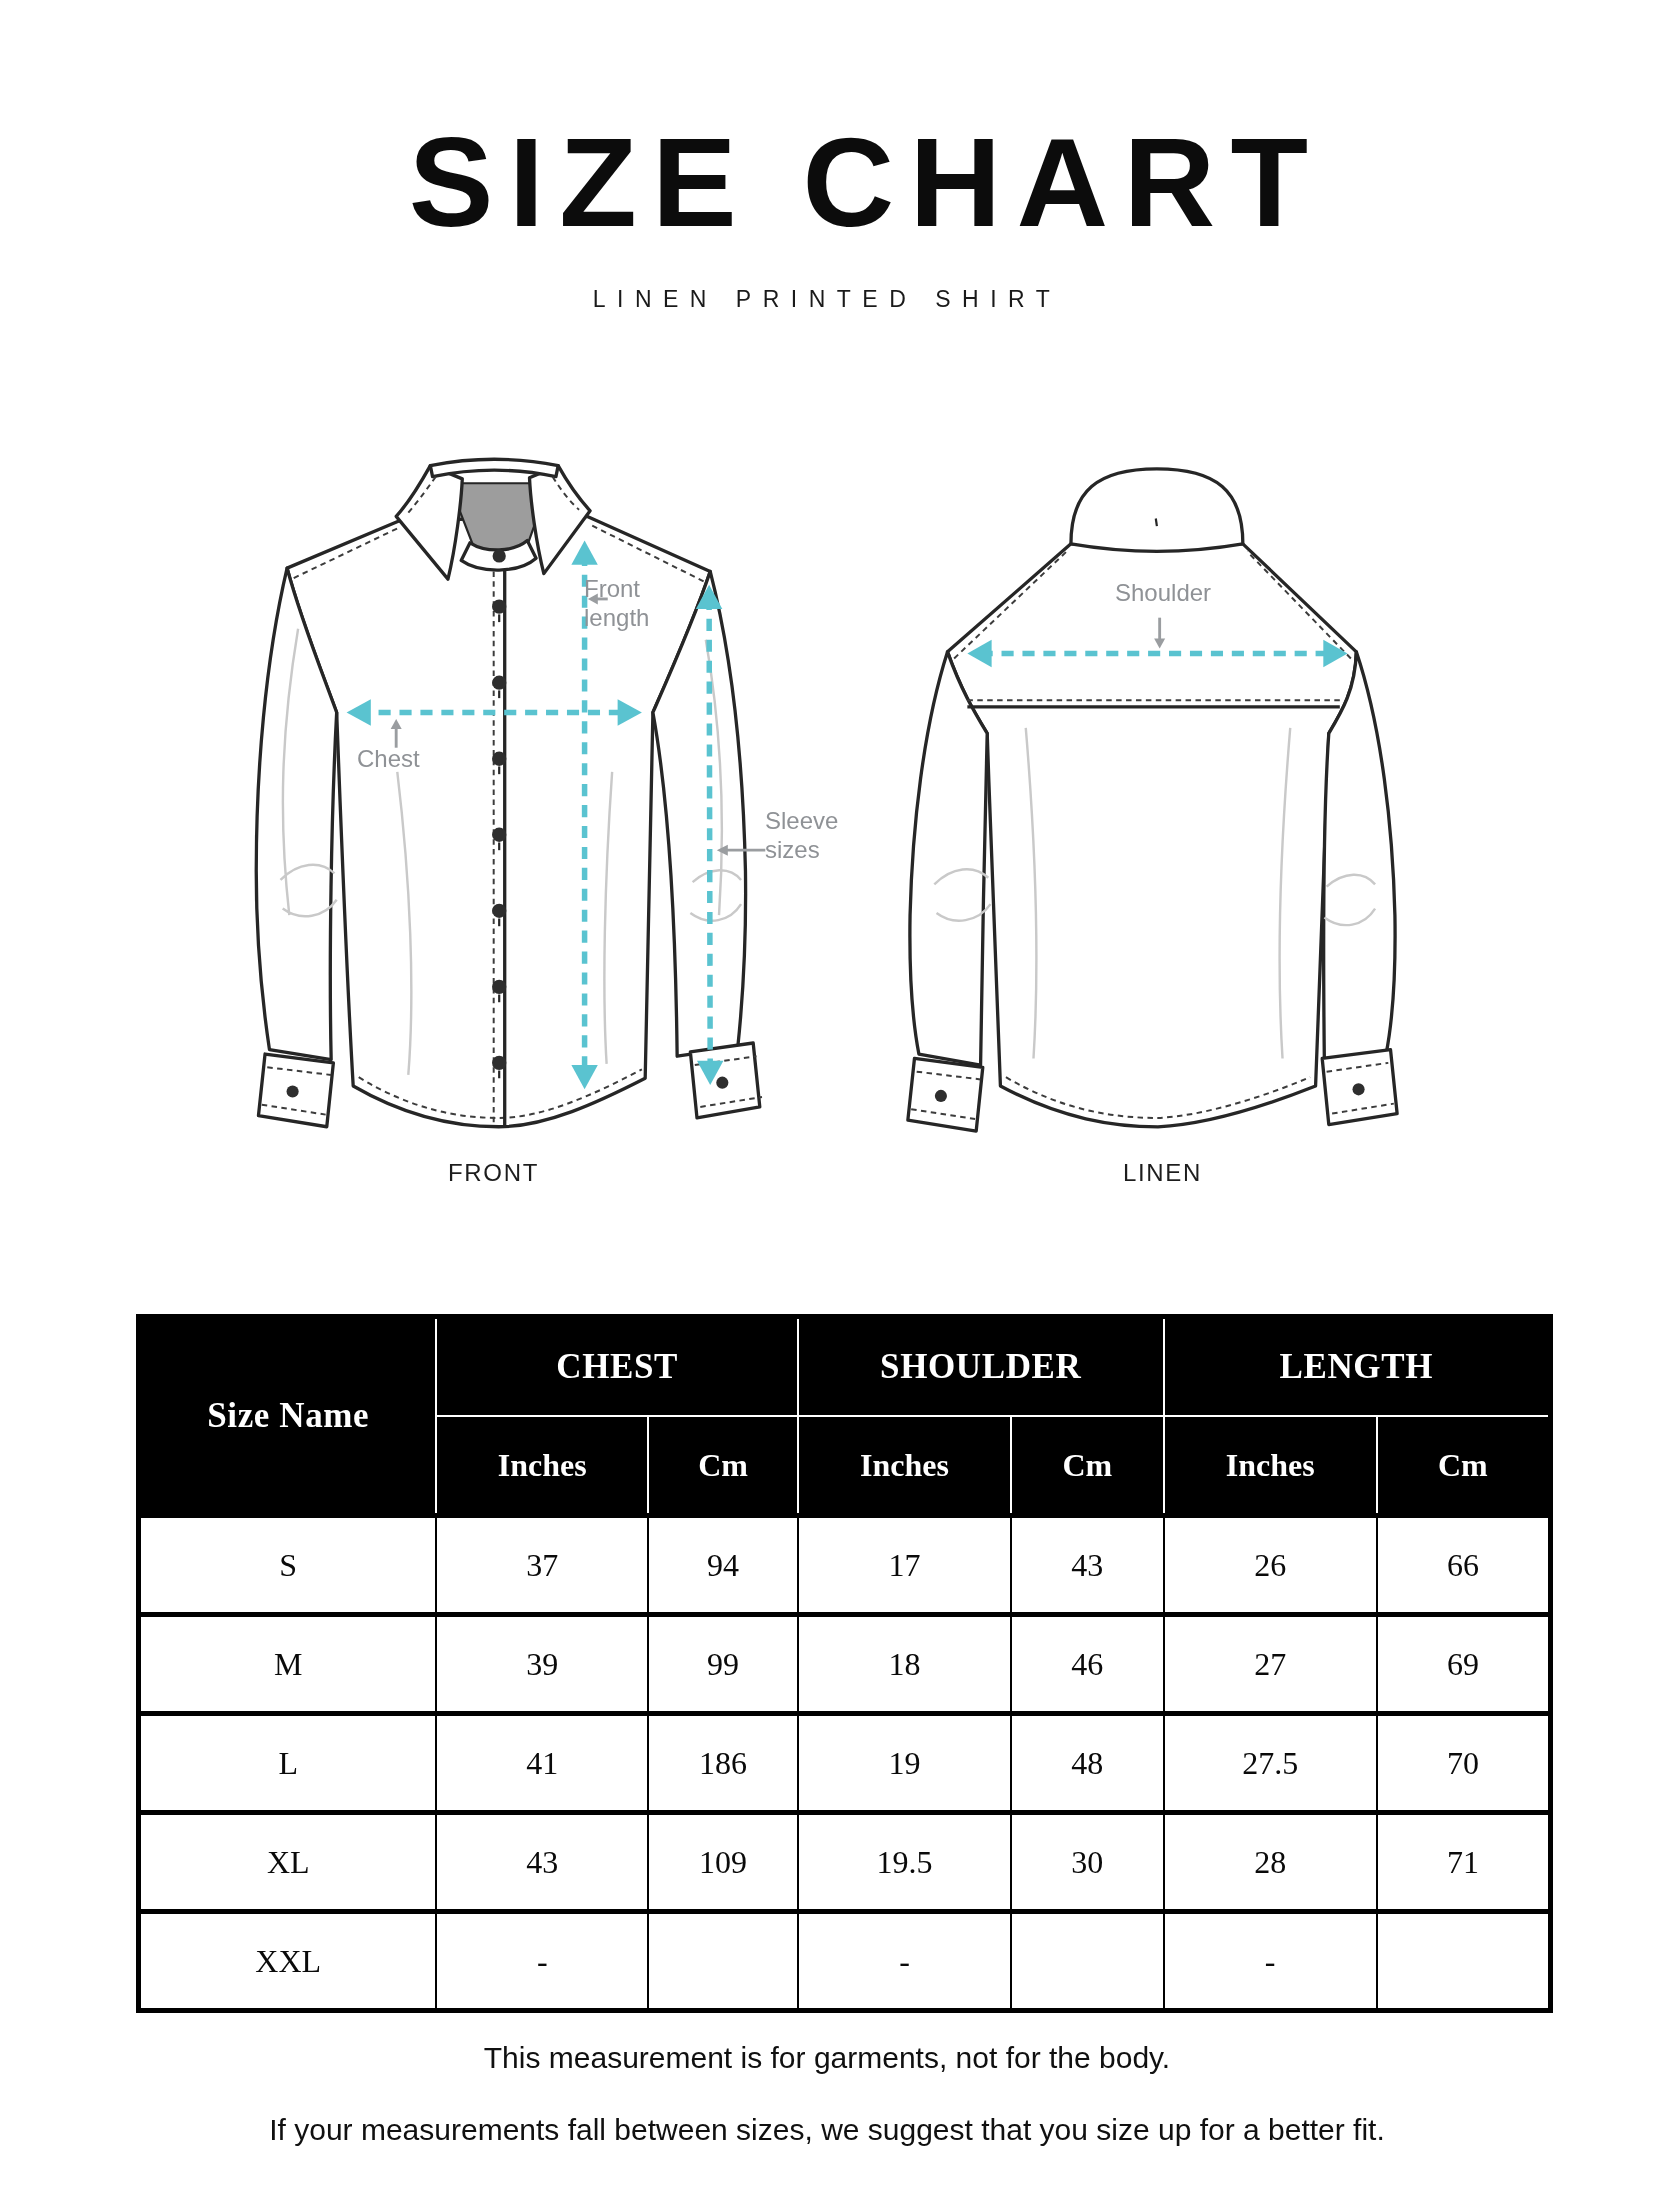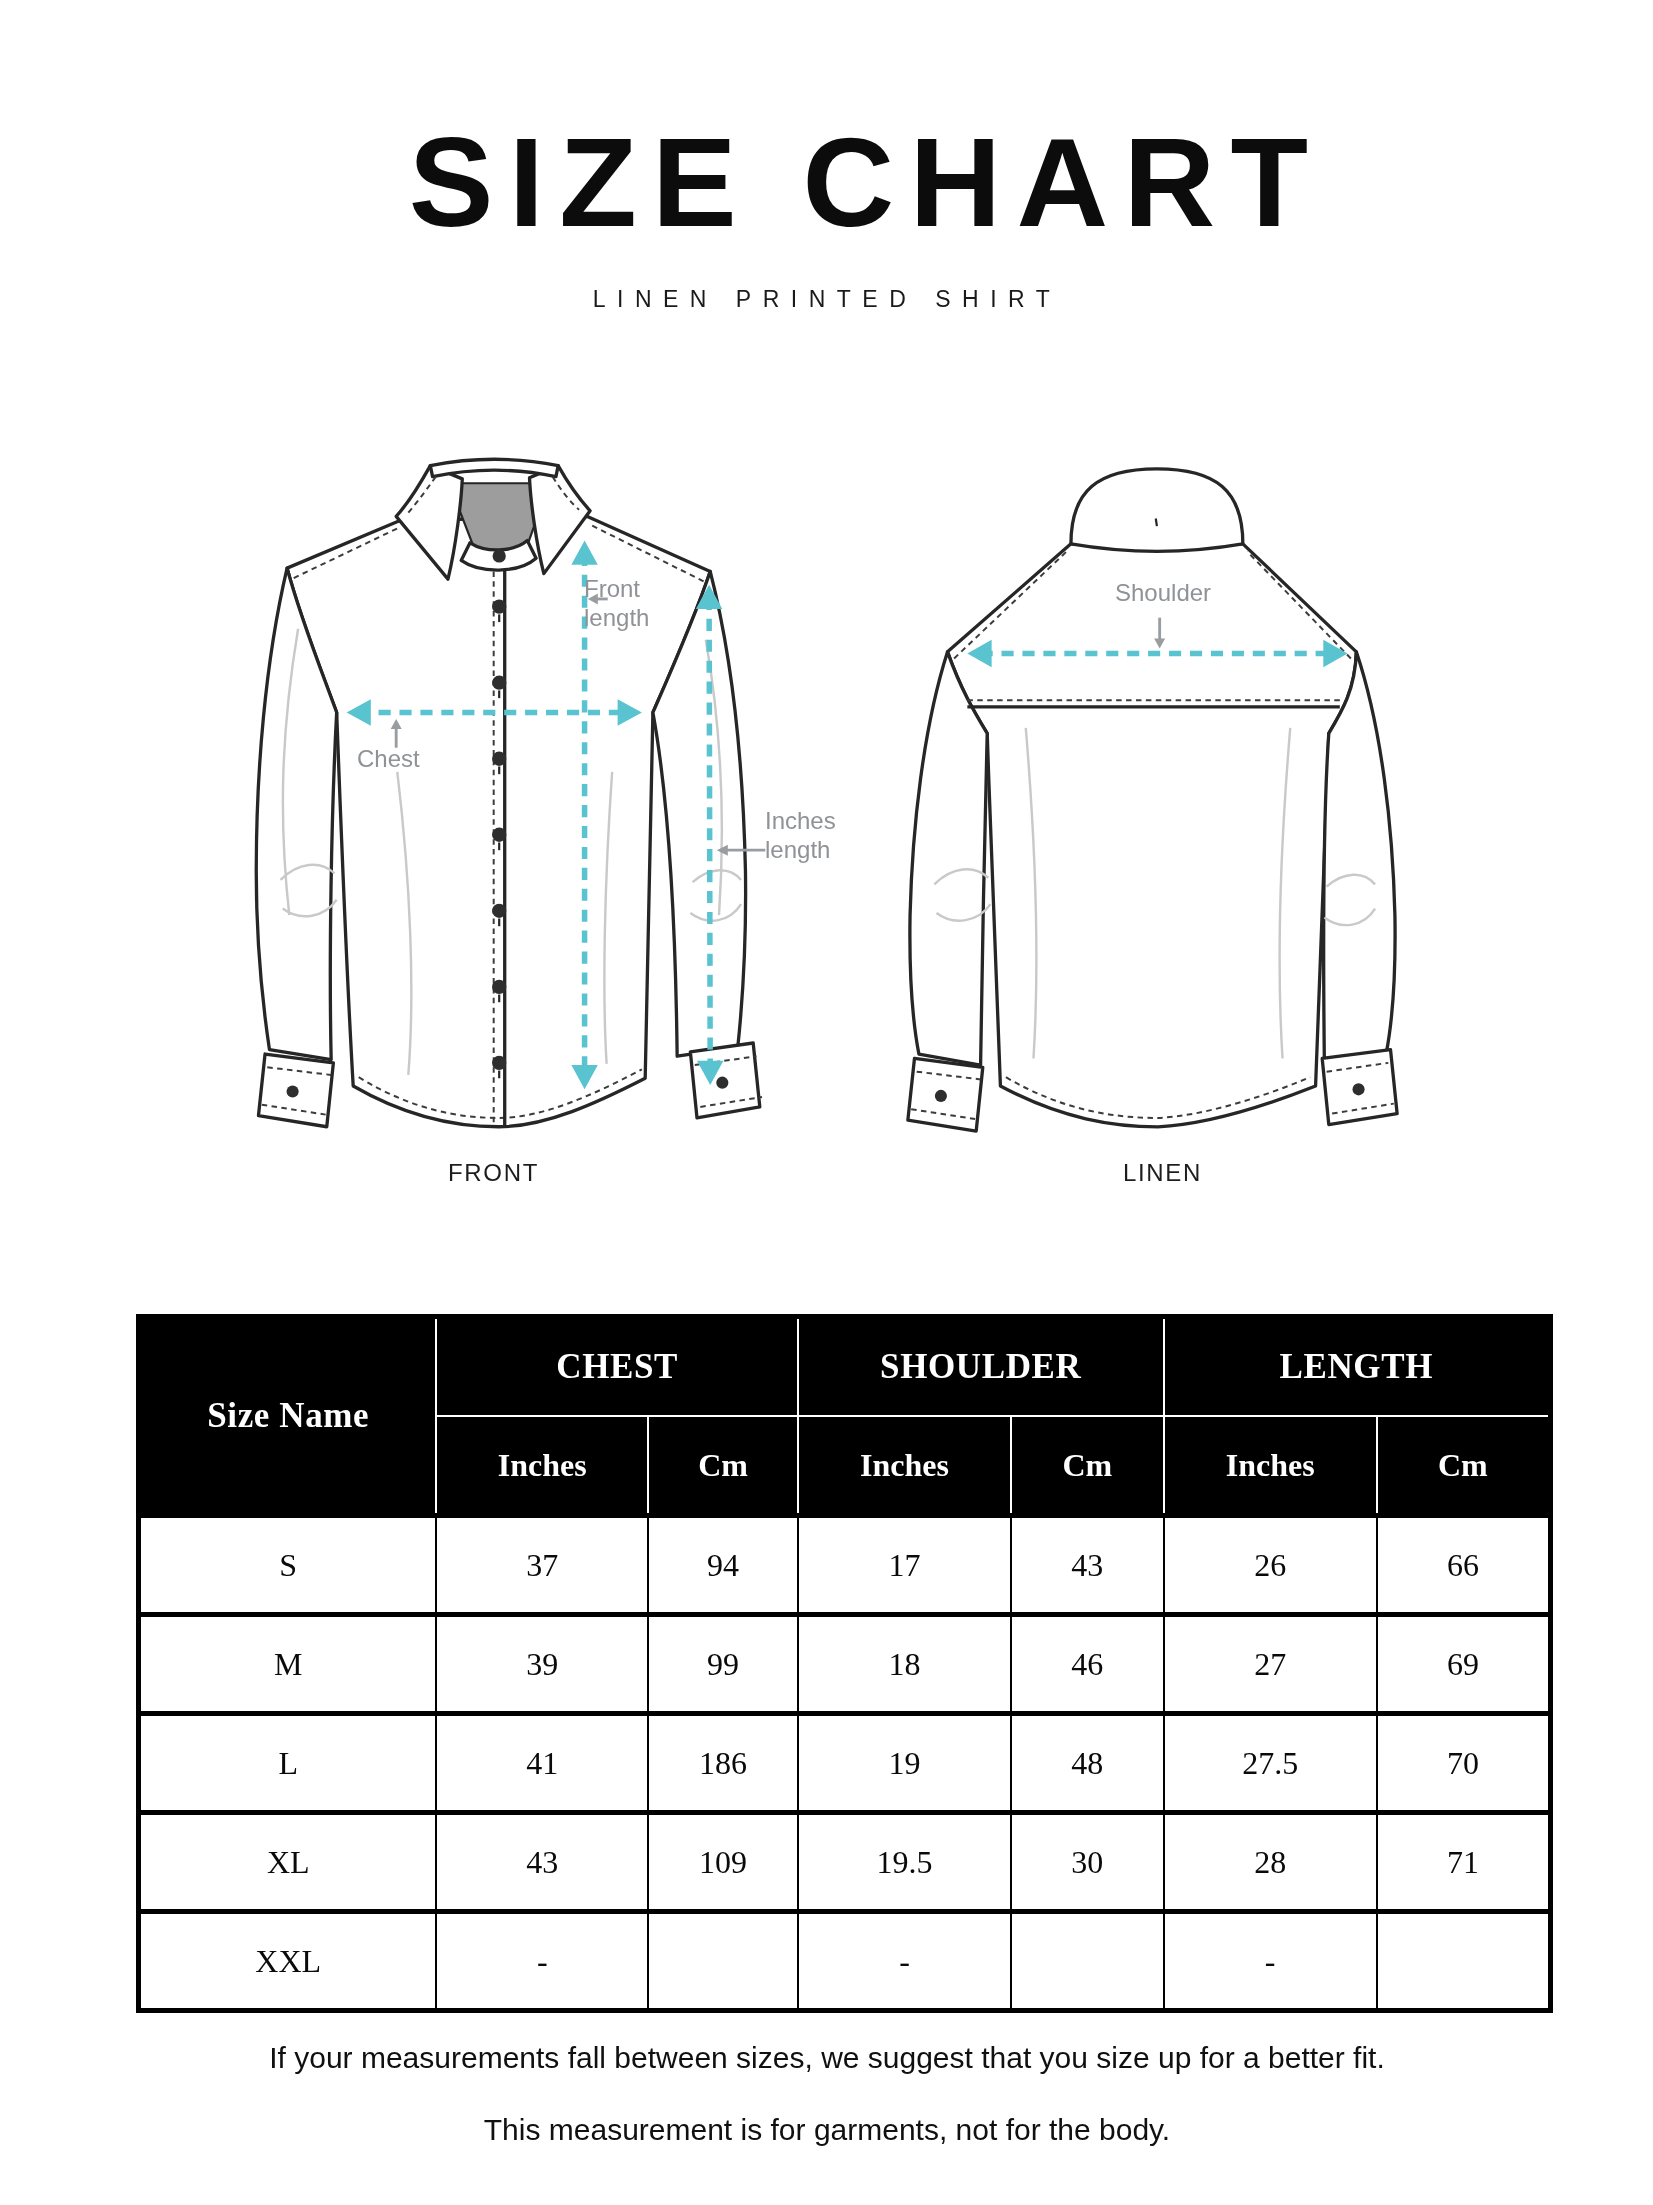--- a/index.html
+++ b/index.html
@@ -221,21 +221,21 @@
   </g>
 
   <g>
     <path class="pointer" d="M 256.5,160 L 256.5,181"></path>
     <path class="phead" d="M 256.5,188 L 251.5,179 L 261.5,179 Z"></path>
   </g>
 </svg>
 
 <div class="diagram-label" style="left:584px;top:574px;width:96px">Front length</div>
 <div class="diagram-label" style="left:357px;top:744px">Chest</div>
-<div class="diagram-label" style="left:765px;top:806px;width:102px">Inches length</div>
+<div class="diagram-label" style="left:765px;top:806px;width:102px">Sleeve sizes</div>
 <div class="diagram-label" style="left:1115px;top:578px;white-space:nowrap">Shoulder</div>
 
 <div class="caption" style="left:422px">FRONT</div>
 <div class="caption" style="left:1091px">LINEN</div>
 
 <table class="size">
   <colgroup>
     <col style="width:21.1%">
       <col style="width:15.0%">
       <col style="width:10.6%">
@@ -303,16 +303,16 @@
       <td></td>
       <td>-</td>
       <td></td>
       <td>-</td>
       <td></td>
     </tr>
   </tbody>
 </table>
 
 <div class="abs footer">
+  <div>This measurement is for garments, not for the body.</div>
   <div>If your measurements fall between sizes, we suggest that you size up for a better fit.</div>
-  <div>This measurement is for garments, not for the body.</div>
 </div>
 
 
 </body></html>

